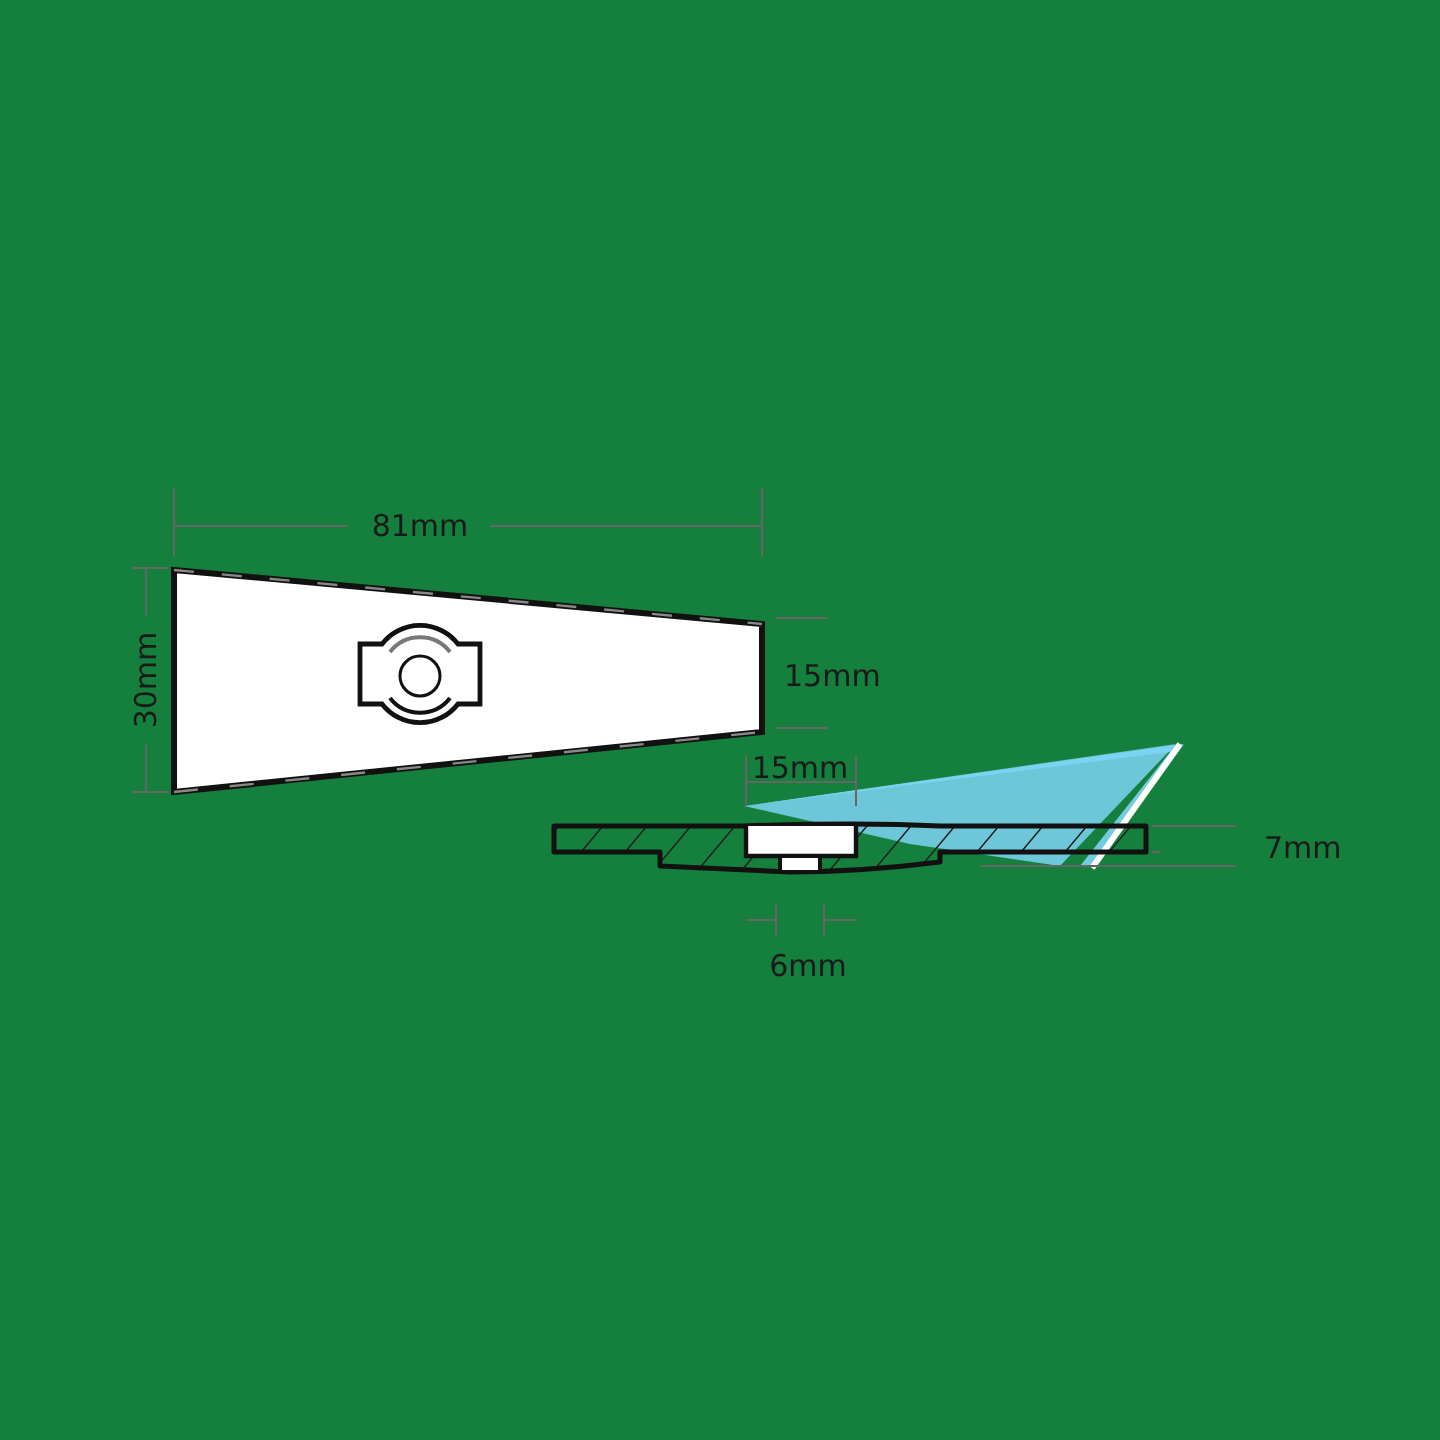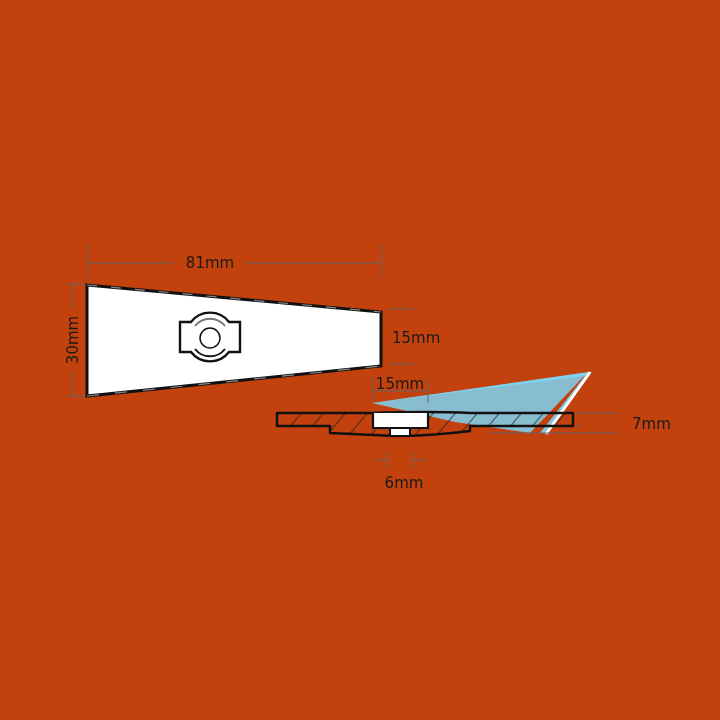--- a/index.html
+++ b/index.html
@@ -1,16 +1,16 @@
 <!DOCTYPE html>
 <html><head>
 <meta charset="utf-8">
 <style>
   html, body { margin:0; padding:0; background:#ffffff; }
-  #canvas { position:relative; width:720px; height:720px; background:#c2410c; overflow:hidden; }
+  #canvas { position:relative; width:720px; height:720px; background:#15803d; overflow:hidden; }
   svg { position:absolute; left:0; top:0; }
   .dim-text { font-family:"DejaVu Sans", sans-serif; font-size:15px; fill:#1a1a1a; }
 </style>
 </head>
 <body>
 
 <div id="canvas">
 <svg width="720" height="720" viewBox="0 0 720 720" xmlns="http://www.w3.org/2000/svg">
   <defs>
     <pattern id="hatch" patternUnits="userSpaceOnUse" width="22" height="14" patternTransform="skewX(-40)">

